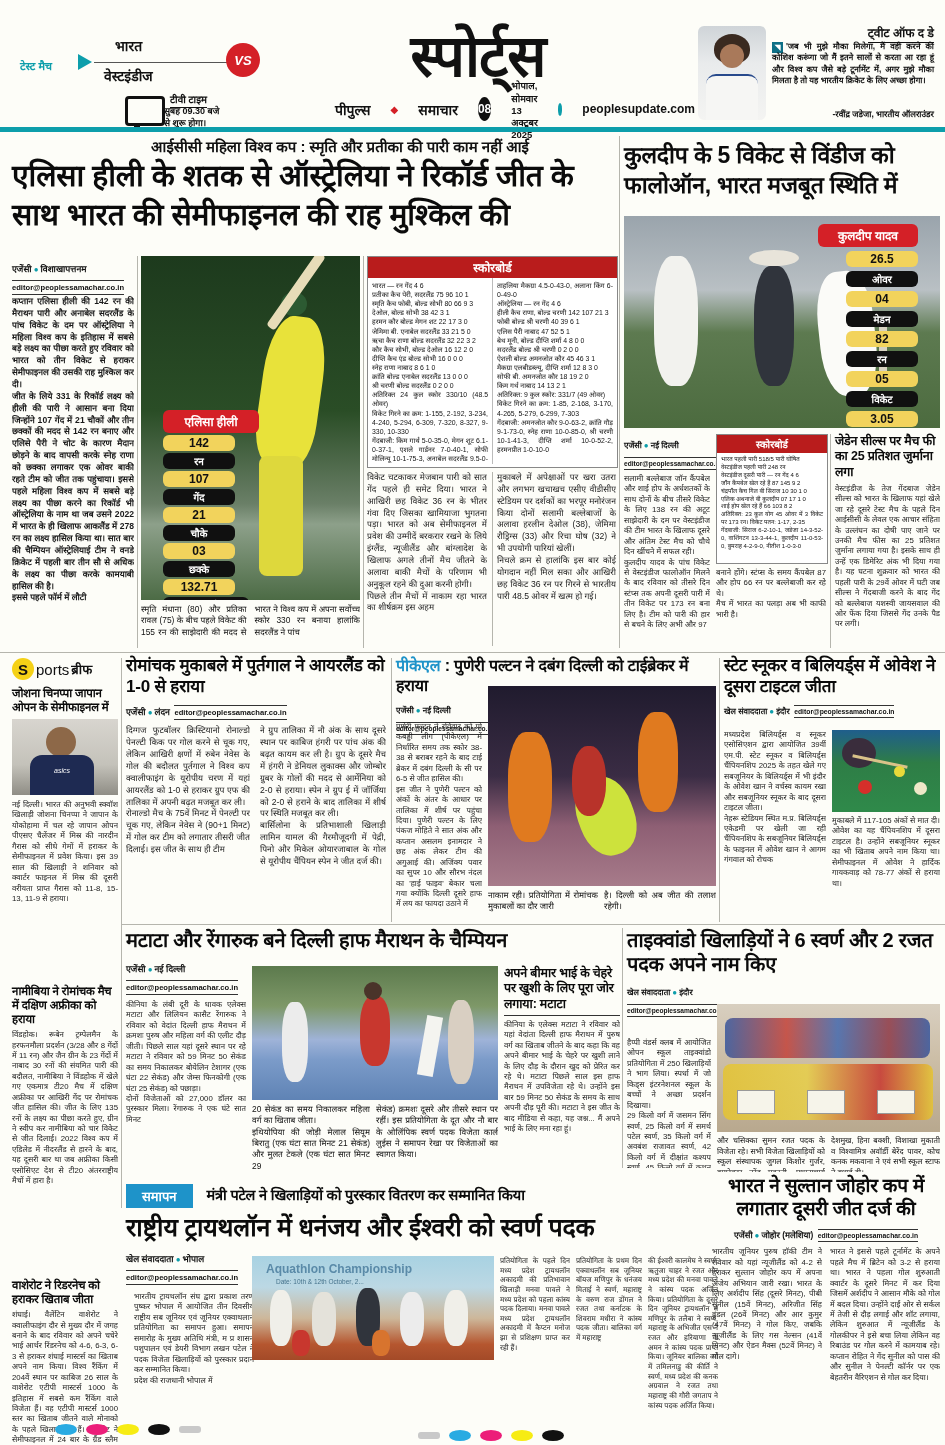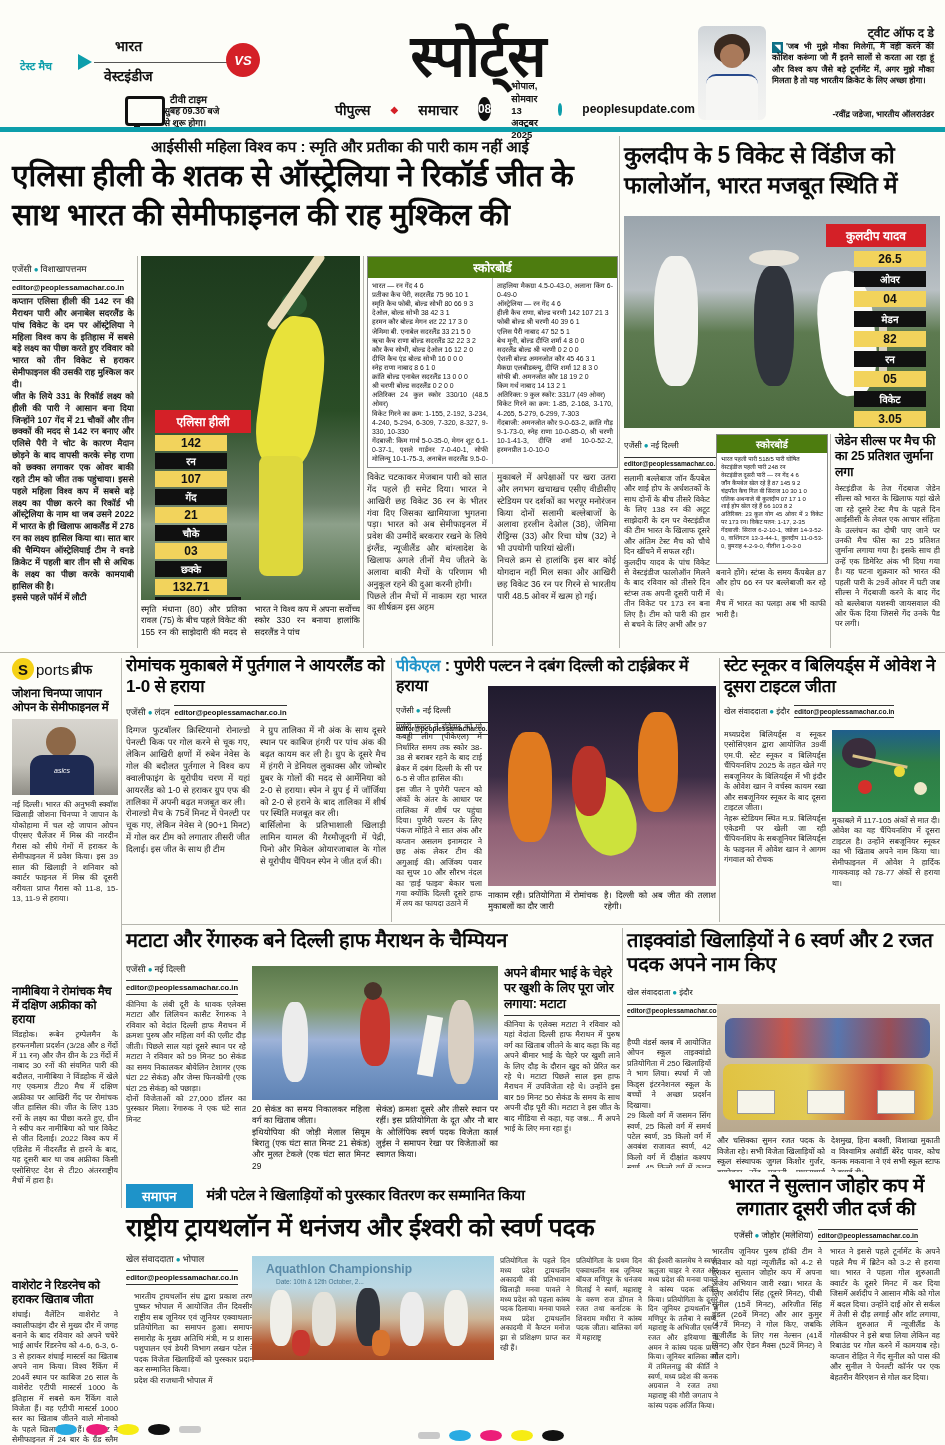--- a/index.html
+++ b/index.html
@@ -7,33 +7,33 @@
         font-family:"Liberation Sans","DejaVu Sans",sans-serif;color:#111;overflow:hidden;}
   .abs{position:absolute;}
   .body{font-size:8.6px;line-height:1.38;text-align:justify;white-space:pre-line;overflow:hidden;color:#1a1a1a;}
   .body.sm{font-size:7.8px;line-height:1.34;}
   .head{font-weight:bold;color:#0b0b0b;line-height:1.22;letter-spacing:-0.2px;}
   .h30{font-size:30px;line-height:1.3;}
   .h23{font-size:23px;line-height:1.32;}
   .h16{font-size:16px;}
   .h12{font-size:12.5px;}
   .h11{font-size:11.5px;}
-  .byline{font-size:8.8px;font-weight:normal;}
+  .byline{font-size:8.8px;font-weight:bold;}
   .dot{color:#0d9eab;font-size:8px;padding:0 2px;}
   .email{font-size:7.6px;font-weight:bold;border-top:1px solid #333;border-bottom:1px solid #333;
          padding:2px 0;margin-top:3px;display:inline-block;}
   .vline{background:#b5b5ad;width:1px;}
   .hline{background:#b5b5ad;height:1px;}
   .tealbar{background:#0d9eab;}
   .photo{overflow:hidden;}
   .caption{font-size:8.4px;line-height:1.35;text-align:justify;white-space:pre-line;overflow:hidden;}
   .sb{border:1px solid #888;background:#fff;}
-  .sb-title{background:#4d7c0f;color:#fff;font-weight:bold;text-align:center;font-size:12px;padding:2px 0;}
+  .sb-title{background:#b91c1c;color:#fff;font-weight:bold;text-align:center;font-size:12px;padding:2px 0;}
   .sb-text{font-size:6.9px;line-height:1.32;text-align:justify;white-space:pre-line;padding:3px 4px;overflow:hidden;}
-  .chip{width:72px;text-align:center;font-weight:bold;margin:2px 8px;padding:1px 0;}
+  .chip{width:72px;text-align:center;font-weight:bold;margin:2px 16px;padding:1px 0;border-radius:6px;}
   .chip.val{background:#f2d35c;color:#111;font-size:12px;}
   .chip.lab{background:#101010;color:#fff;font-size:10px;}
   .chip.name{background:#d42027;color:#fff;font-size:12px;width:96px;padding:3px 0;}
   .regdots{display:flex;gap:9px;align-items:center;}
   .regdots i{width:22px;height:11px;border-radius:50%;display:block;}
 </style>
 </head>
 <body>
 
 <div id="page">

